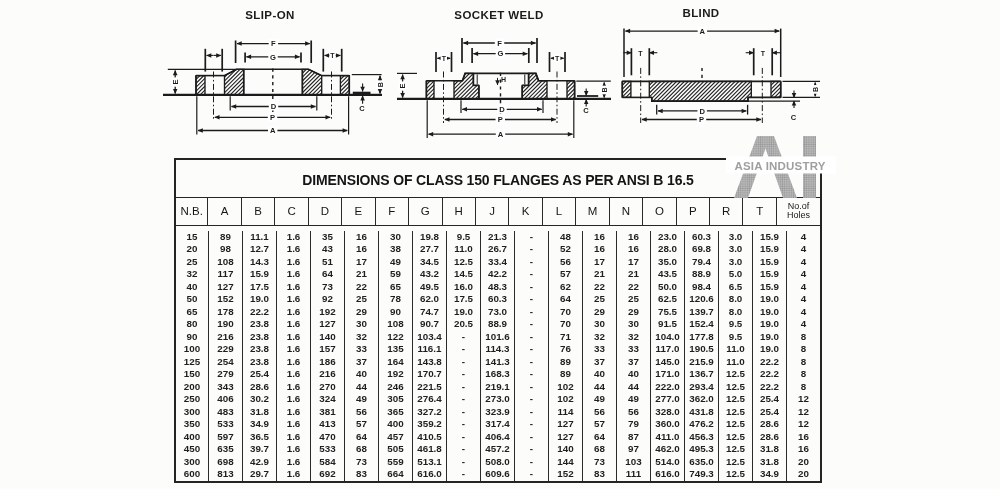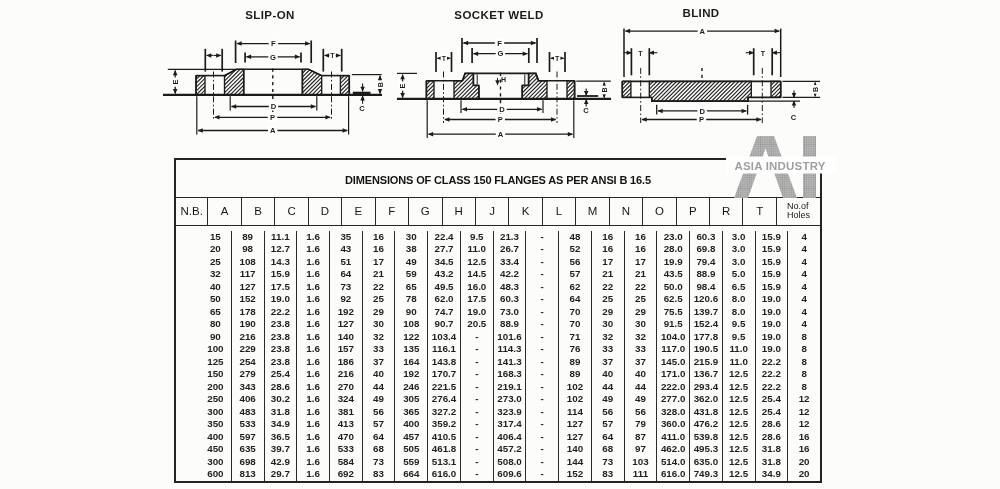--- a/index.html
+++ b/index.html
@@ -1,26 +1,26 @@
 <!DOCTYPE html>
 <html><head><meta charset="utf-8"><style>
 html,body{margin:0;padding:0;}
 body{width:1000px;height:489px;position:relative;background:#fcfcfb;overflow:hidden;
      font-family:"Liberation Sans",sans-serif;}
 #draw{position:absolute;left:0;top:0;z-index:2;}
 #tbl{position:absolute;left:174px;top:158px;width:644px;height:320.5px;border:2px solid #242424;border-bottom-width:2.5px;z-index:4;background:transparent;}
 #tbl .title{height:37px;box-sizing:content-box;padding-top:0;border-bottom:1.4px solid #262626;display:flex;align-items:center;justify-content:center;
-  font-size:11px;font-weight:bold;letter-spacing:-0.15px;color:#141414;padding-top:3px;height:34px;margin:0;}
+  font-size:14px;font-weight:bold;letter-spacing:-0.15px;color:#141414;padding-top:3px;height:34px;margin:0;}
 #tbl .hrow{height:26.5px;border-bottom:1.4px solid #262626;display:flex;}
 #tbl .hc{width:34px;box-sizing:border-box;border-left:1px solid #2a2a2a;display:flex;align-items:center;justify-content:center;
-  font-size:11.5px;color:#161616;line-height:1.0;}
+  font-size:11.5px;color:#161616;text-align:center;line-height:1.0;}
 #tbl .hc0{width:32px;border-left:none;}
 #tbl .hlast{width:45px;font-size:9px;}
 #tbl .drows{padding-top:5px;}
-#tbl .drow{height:12.5px;display:flex;padding-left:24px;}
+#tbl .drow{height:12.5px;display:flex;}
 #tbl .dc{width:34px;box-sizing:border-box;border-left:1px solid #2a2a2a;font-size:9.8px;font-weight:bold;color:#1f1f1f;text-align:center;line-height:12.5px;}
 #tbl .dc:first-child{width:32px;border-left:none;}
 #tbl .dc:last-child{width:34px;}
 </style></head><body>
 <svg id="draw" width="1000" height="155">
     <defs>
       <marker id="ar" viewBox="0 0 10 10" refX="9.2" refY="5" markerWidth="8.8" markerHeight="5.4" orient="auto-start-reverse" markerUnits="userSpaceOnUse">
         <path d="M0.5,0.8 L10,5 L0.5,9.2 z" fill="#1b1b1b"></path>
       </marker>
       <pattern id="hp" patternUnits="userSpaceOnUse" width="2.8" height="2.8" patternTransform="rotate(45)">
@@ -438,21 +438,21 @@
     </div>
     <div class="drows">
       <div class="drow">
         <div class="dc">15</div>
         <div class="dc">89</div>
         <div class="dc">11.1</div>
         <div class="dc">1.6</div>
         <div class="dc">35</div>
         <div class="dc">16</div>
         <div class="dc">30</div>
-        <div class="dc">22.4</div>
+        <div class="dc">19.8</div>
         <div class="dc">9.5</div>
         <div class="dc">21.3</div>
         <div class="dc">-</div>
         <div class="dc">48</div>
         <div class="dc">16</div>
         <div class="dc">16</div>
         <div class="dc">23.0</div>
         <div class="dc">60.3</div>
         <div class="dc">3.0</div>
         <div class="dc">15.9</div>
@@ -487,21 +487,21 @@
         <div class="dc">51</div>
         <div class="dc">17</div>
         <div class="dc">49</div>
         <div class="dc">34.5</div>
         <div class="dc">12.5</div>
         <div class="dc">33.4</div>
         <div class="dc">-</div>
         <div class="dc">56</div>
         <div class="dc">17</div>
         <div class="dc">17</div>
-        <div class="dc">19.9</div>
+        <div class="dc">35.0</div>
         <div class="dc">79.4</div>
         <div class="dc">3.0</div>
         <div class="dc">15.9</div>
         <div class="dc">4</div>
       </div>
       <div class="drow">
         <div class="dc">32</div>
         <div class="dc">117</div>
         <div class="dc">15.9</div>
         <div class="dc">1.6</div>
@@ -782,21 +782,21 @@
         <div class="dc">64</div>
         <div class="dc">457</div>
         <div class="dc">410.5</div>
         <div class="dc">-</div>
         <div class="dc">406.4</div>
         <div class="dc">-</div>
         <div class="dc">127</div>
         <div class="dc">64</div>
         <div class="dc">87</div>
         <div class="dc">411.0</div>
-        <div class="dc">539.8</div>
+        <div class="dc">456.3</div>
         <div class="dc">12.5</div>
         <div class="dc">28.6</div>
         <div class="dc">16</div>
       </div>
       <div class="drow">
         <div class="dc">450</div>
         <div class="dc">635</div>
         <div class="dc">39.7</div>
         <div class="dc">1.6</div>
         <div class="dc">533</div>

